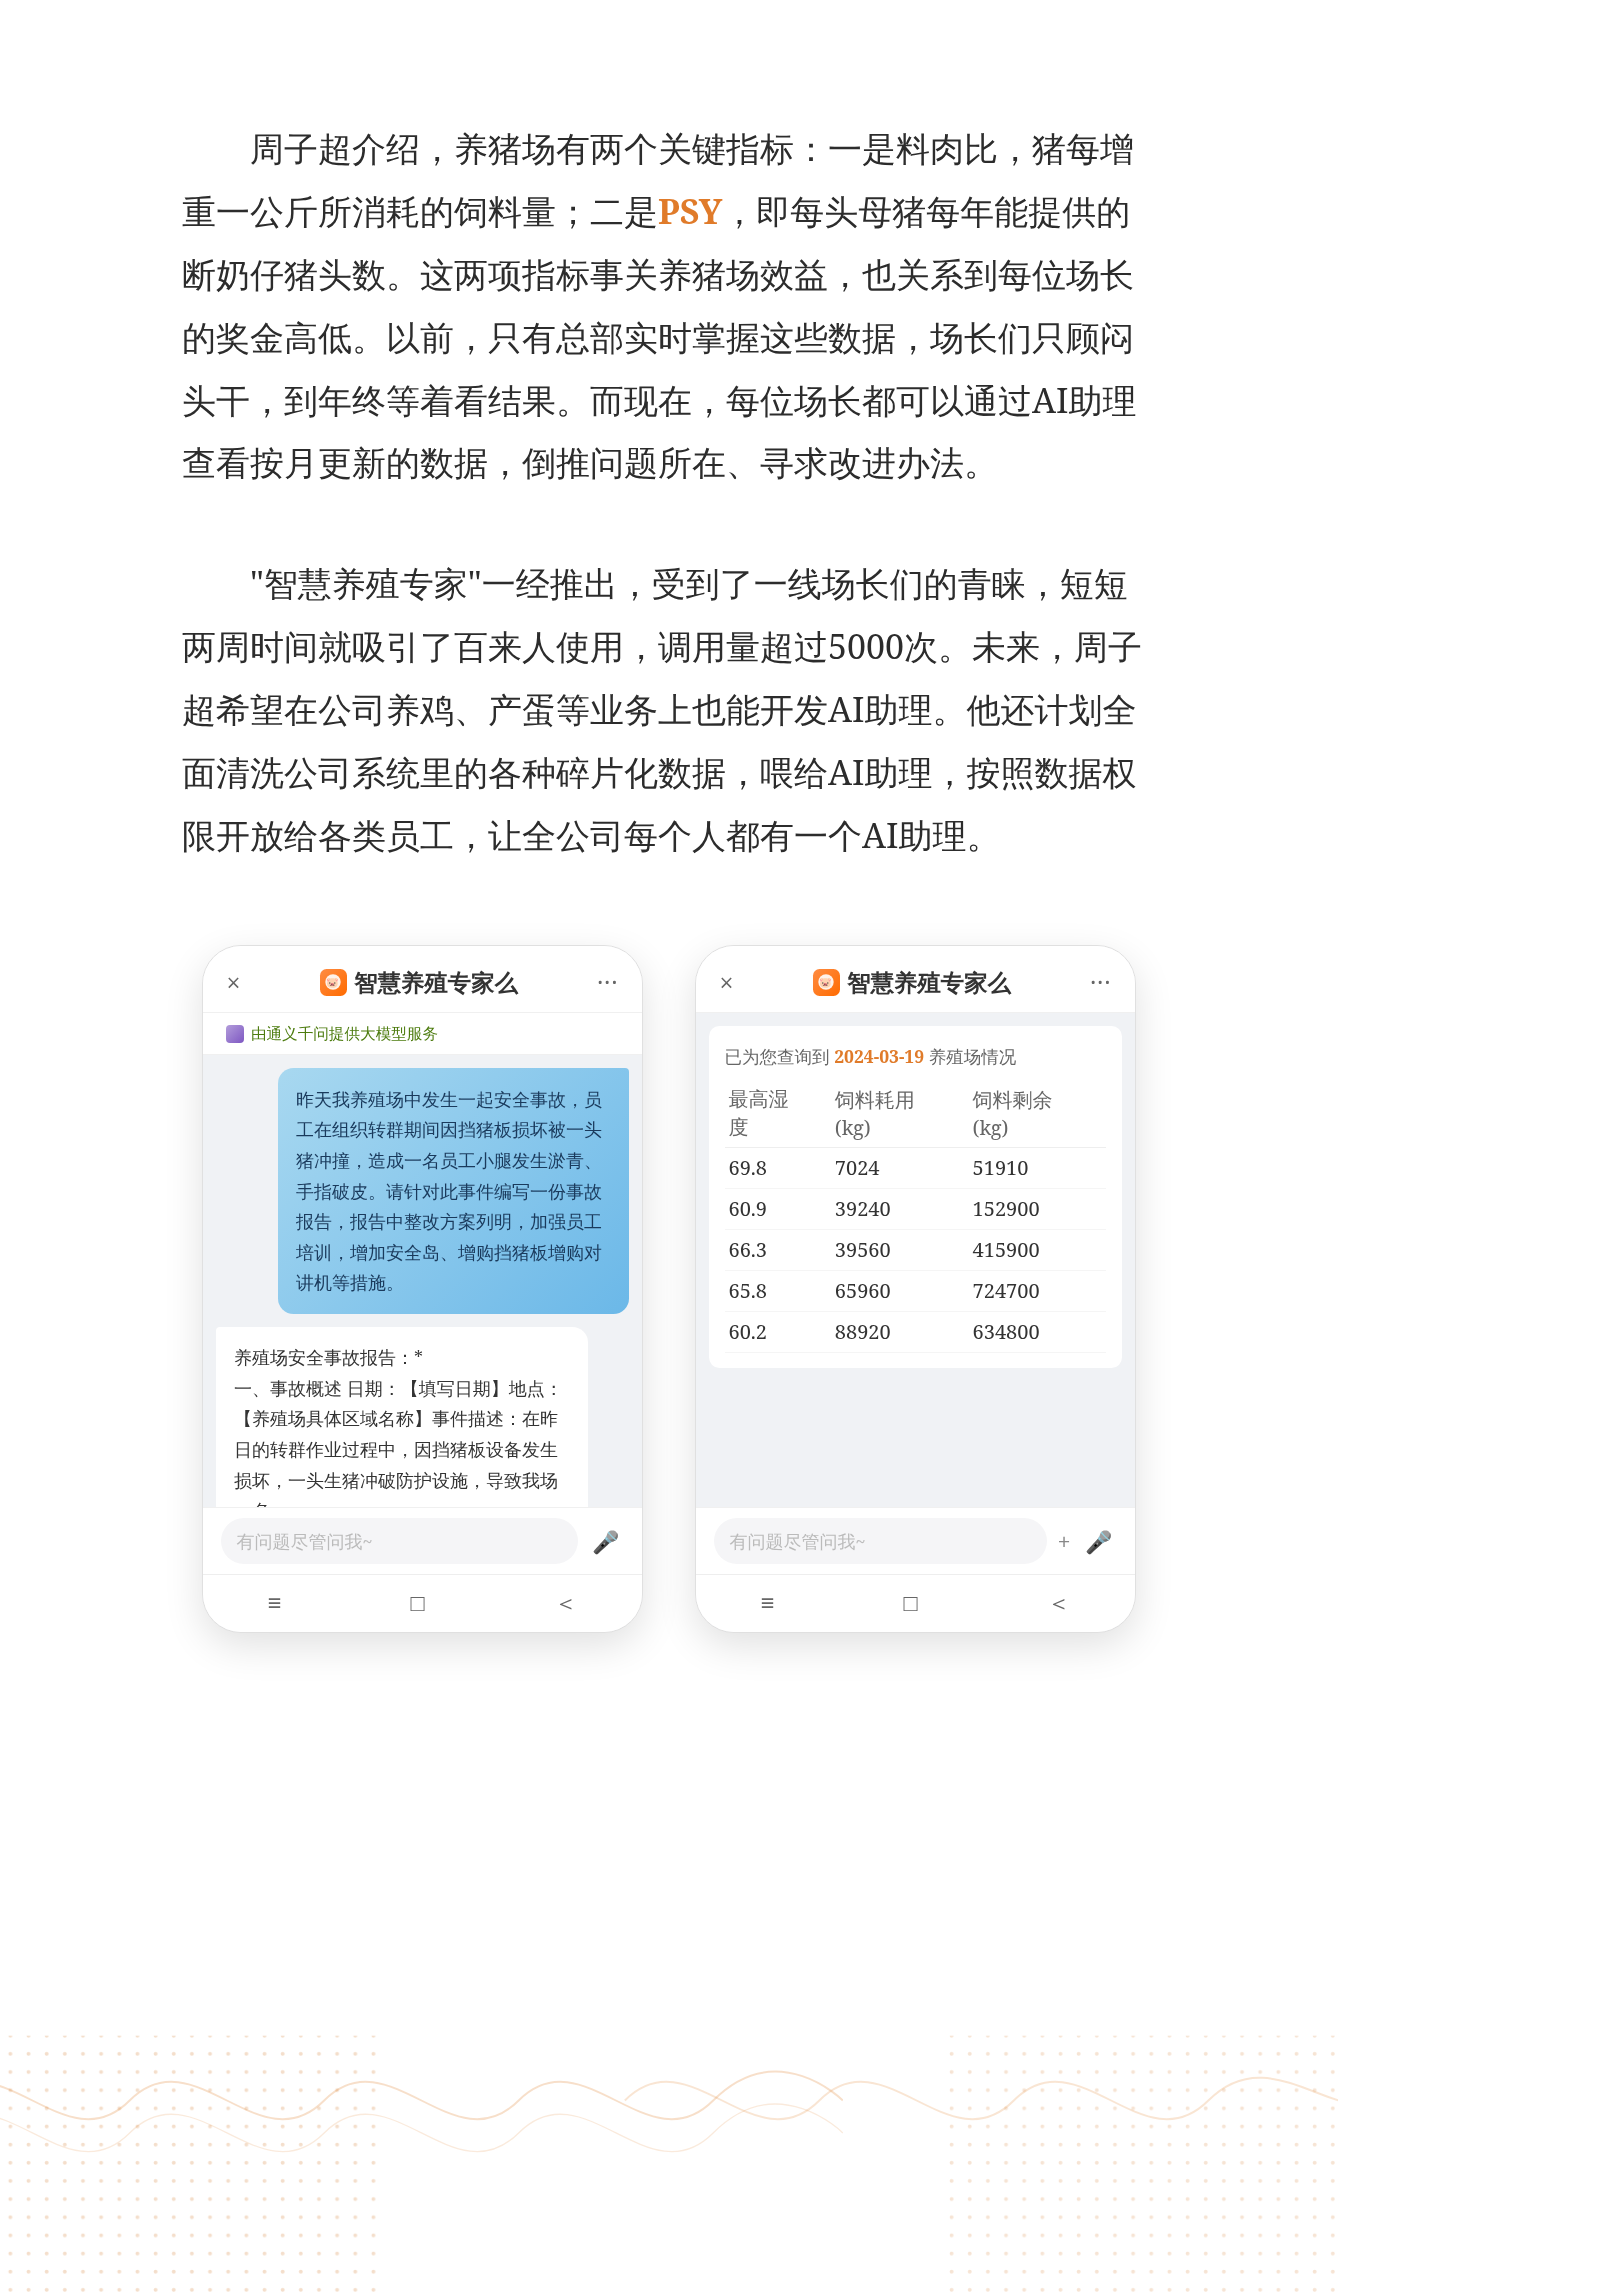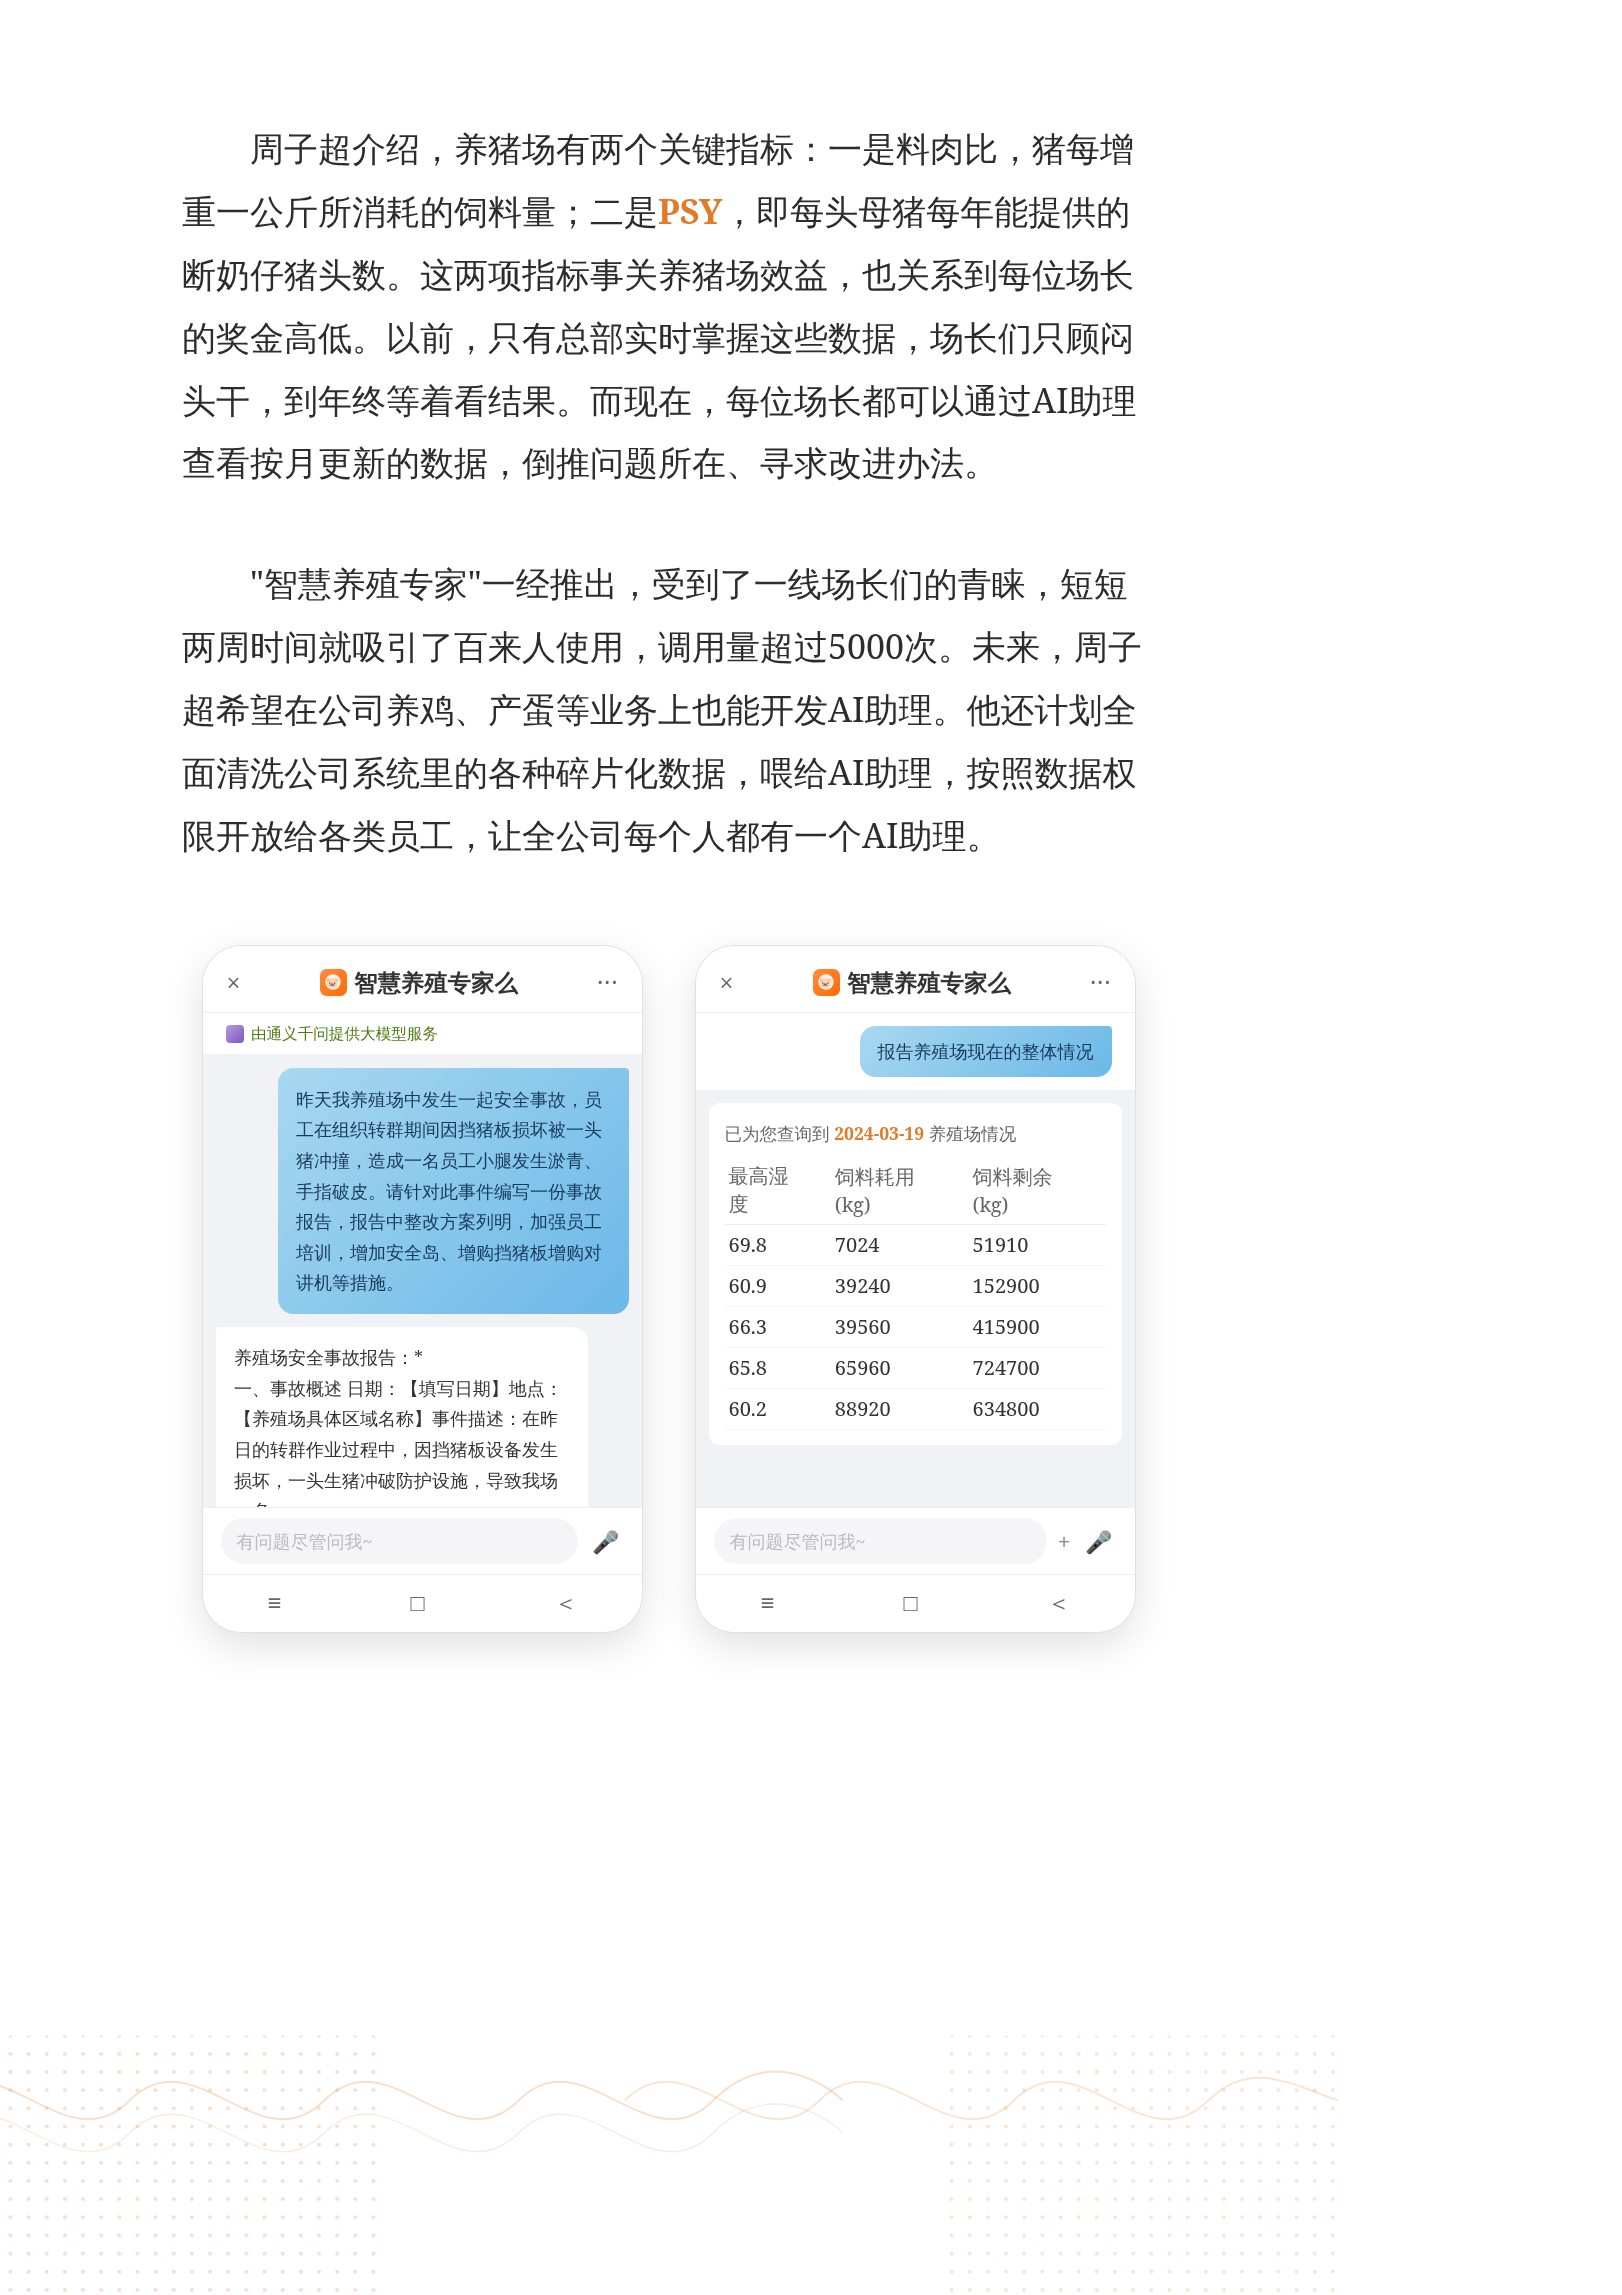--- a/index.html
+++ b/index.html
@@ -396,25 +396,20 @@
               <svg width="18" height="18" viewBox="0 0 28 28" fill="none" style="font-size:24px">
                 <circle cx="14" cy="14" r="12" fill="white" opacity="0.9"></circle>
                 <text x="14" y="20" text-anchor="middle" font-size="16" fill="#ff6b00">🐷</text>
               </svg>
             </div>
             <span>智慧养殖专家么</span>
           </div>
           <span class="phone-header-more">···</span>
         </div>
 
-        <div class="phone-query-header">
-          <div class="query-bubble">
-            <span>报告养殖场现在的整体情况</span>
-          </div>
-        </div>
 
         <div class="phone-table-area">
           <div class="table-result-card">
             <div class="table-result-header">
               已为您查询到 <span class="date-highlight">2024-03-19</span> 养殖场情况
             </div>
             <table class="data-table">
               <thead>
                 <tr>
                   <th>最高湿<br>度</th>

